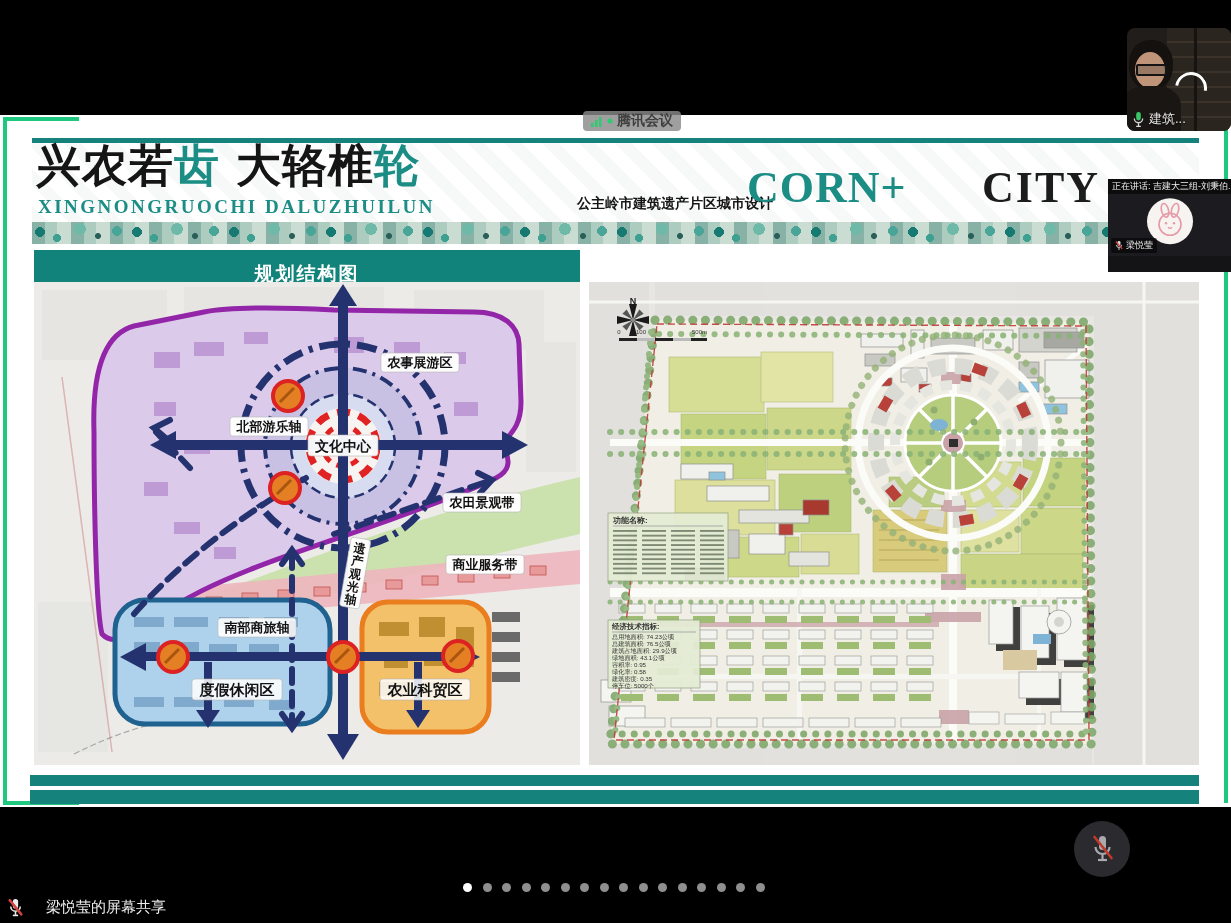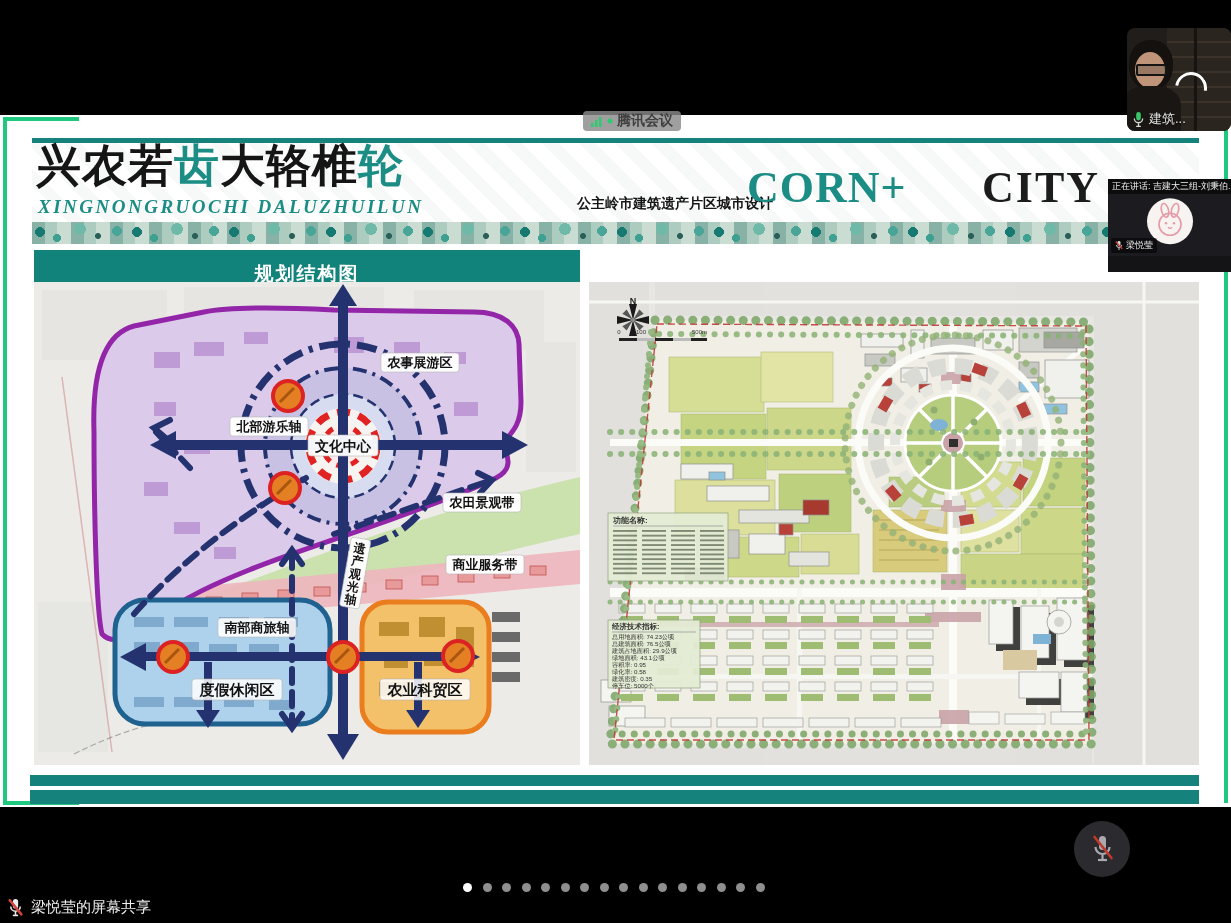--- a/index.html
+++ b/index.html
@@ -8,23 +8,23 @@
   .abs{position:absolute;}
 
   
   .slide{left:0;top:115px;width:1231px;height:692px;background:#fff;}
   .gframe{background:#1fc87f;position:absolute;}
   .teal-rule{position:absolute;left:32px;top:23px;width:1167px;height:5px;background:#15837c;}
   .headerzone{position:absolute;left:32px;top:28px;width:1167px;height:79px;
       background:repeating-linear-gradient(45deg,rgba(140,160,155,.07) 0 12px,rgba(255,255,255,0) 12px 26px);}
   .title-cn{position:absolute;left:36px;top:28px;font-size:45px;font-weight:900;line-height:1;letter-spacing:1px;color:#151515;white-space:nowrap;}
   .title-cn .teal{color:#1b8d85;}
-  .title-cn .gap{margin-left:0;}
+  .title-cn .gap{margin-left:16px;}
   .title-py{position:absolute;left:38px;top:81px;font-family:"Liberation Serif","DejaVu Serif",serif;
-      font-size:19px;font-weight:bold;color:#1b8d85;letter-spacing:2.5px;white-space:nowrap;font-style:italic;}
+      font-size:19px;font-weight:bold;color:#1b8d85;letter-spacing:2.5px;white-space:nowrap;}
   .sub-cn{position:absolute;left:577px;top:80px;font-size:14px;font-weight:800;color:#161616;white-space:nowrap;}
   .corn{position:absolute;left:747px;top:47px;font-family:Liberation Serif, serif;
       font-size:44px;font-weight:900;color:#1b8d85;letter-spacing:1px;}
   .city{position:absolute;left:982px;top:47px;font-family:"Liberation Serif","DejaVu Serif",serif;
       font-size:44px;font-weight:900;color:#1c1c1c;letter-spacing:2px;}
   .mosaic{position:absolute;left:32px;top:107px;width:1167px;height:22px;background-color:#c4d9cd;
     background-image:
       radial-gradient(circle 5px at 8px 10px,#177a72 95%,transparent),
       radial-gradient(circle 4px at 25px 16px,#3ea090 95%,transparent),
       radial-gradient(circle 6px at 48px 7px,#6fb9a9 95%,transparent),
@@ -66,21 +66,21 @@
      background:rgba(138,138,138,.82);border-radius:4px;}
   .apppill span{font-size:14px;color:#3f3f3f;font-weight:bold;text-align:right;}
 
   .micbtn{left:1074px;top:821px;width:56px;height:56px;border-radius:50%;background:#2b2b2f;
      display:flex;align-items:center;justify-content:center;cursor:pointer;}
 
   .dots{left:463px;top:883px;display:flex;gap:10.5px;}
   .dot{width:9px;height:9px;border-radius:50%;background:#8f8f8f;}
   .dot.active{background:#fff;}
 
-  .sharebar{left:8px;bottom:6px;display:flex;align-items:center;gap:8px;}
+  .sharebar{left:8px;bottom:6px;display:flex;align-items:center;gap:23px;}
   .sharebar span{font-size:15px;color:#ededed;}
 
   
   svg text{font-family:"Liberation Sans","DejaVu Sans",sans-serif;}
   .mt{font-weight:bold;fill:#111;}
 </style>
 </head>
 <body>
 
 <div class="abs slide">

